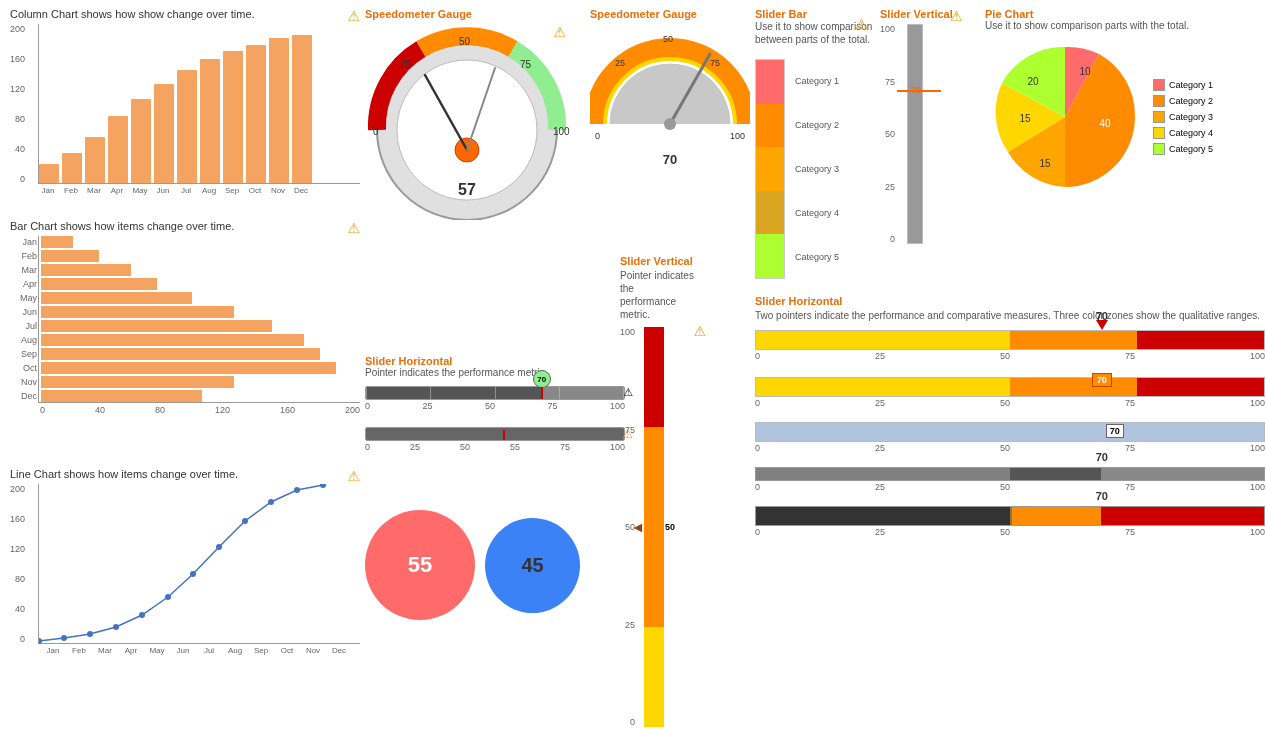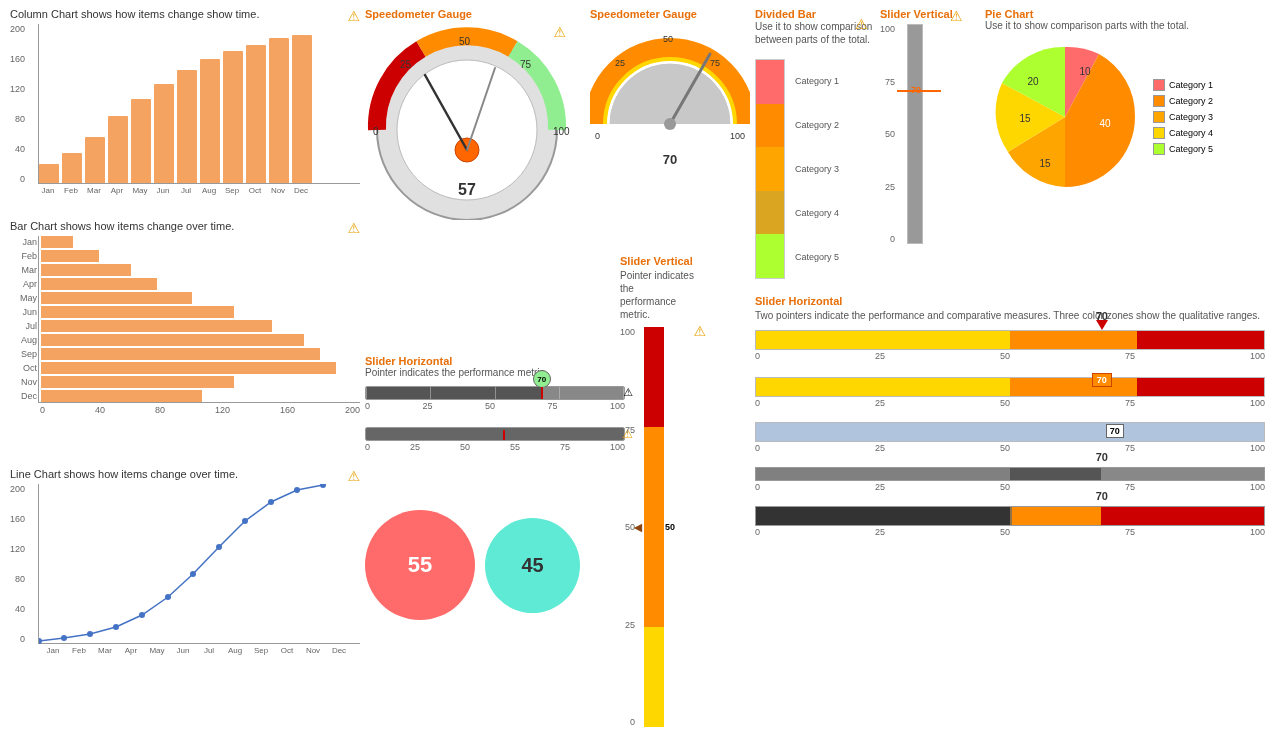--- a/index.html
+++ b/index.html
@@ -23,21 +23,21 @@
     
     #pie-chart-area { position: absolute; left: 985px; top: 8px; width: 280px; height: 240px; }
     
     #slider-horiz-right { position: absolute; left: 755px; top: 295px; width: 510px; height: 430px; }
   </style>
 </head>
 <body>
 
 <div id="column-chart-area">
   <div style="font-size:11px;color:#333;margin-bottom:4px;">
-    <span>Column Chart shows how items change show time.</span>
+    <span>Column Chart shows how show change over time.</span>
     <span style="color:#E8A000;font-size:14px;float:right;">⚠</span>
   </div>
   <div style="position:relative;">
     <div style="position:absolute;left:0;top:0;height:160px;display:flex;flex-direction:column;justify-content:space-between;align-items:flex-end;padding-right:2px;">
       <span style="font-size:9px;color:#666;">200</span>
       <span style="font-size:9px;color:#666;">160</span>
       <span style="font-size:9px;color:#666;">120</span>
       <span style="font-size:9px;color:#666;">80</span>
       <span style="font-size:9px;color:#666;">40</span>
       <span style="font-size:9px;color:#666;">0</span>
@@ -303,21 +303,21 @@
         <span>75</span>
         <span>100</span>
     </div>
     <span style="position:absolute;right:-8px;top:0;color:#E8A000;font-size:12px;">⚠</span>
   </div>
 </div>
 
 <div id="bubbles-area">
   <div style="display:flex;gap:10px;align-items:center;margin-top:10px;">
     <div style="width:110px;height:110px;border-radius:50%;background:#FF6B6B;display:flex;align-items:center;justify-content:center;font-size:22px;font-weight:bold;color:#fff;">55</div>
-    <div style="width:95px;height:95px;border-radius:50%;background:#5eead4;display:flex;align-items:center;justify-content:center;font-size:20px;font-weight:bold;color:#333;">45</div>
+    <div style="width:95px;height:95px;border-radius:50%;background:#3b82f6;display:flex;align-items:center;justify-content:center;font-size:20px;font-weight:bold;color:#333;">45</div>
   </div>
 </div>
 
 <div id="slider-vert-main">
   <div style="font-size:11px;color:#E8700A;font-weight:bold;margin-bottom:2px;">Slider Vertical</div>
   <div style="font-size:10px;color:#555;margin-bottom:6px;line-height:1.3;">Pointer indicates the<br>performance metric.</div>
   <div style="position:relative;display:flex;align-items:flex-start;">
     <div style="display:flex;flex-direction:column;justify-content:space-between;height:400px;align-items:flex-end;padding-right:4px;font-size:9px;color:#666;">
       <span>100</span>
         <span>75</span>
@@ -338,21 +338,21 @@
         <span style="font-size:14px;color:#8B4513;">◄</span>
       </div>
 
       <div style="position:absolute;top:50%;left:26px;transform:translateY(-50%);font-size:9px;font-weight:bold;">50</div>
     </div>
     <span style="position:absolute;top:-4px;right:-6px;color:#E8A000;font-size:14px;">⚠</span>
   </div>
 </div>
 
 <div id="divided-bar-area">
-  <div style="font-size:11px;color:#E8700A;font-weight:bold;">Divided Bar</div>
+  <div style="font-size:11px;color:#E8700A;font-weight:bold;">Slider Bar</div>
   <div style="font-size:10px;color:#555;margin-bottom:13px;line-height:1.3;">Use it to show comparison between parts of the total.</div>
   <span style="position:absolute;left:100px;top:8px;color:#E8A000;font-size:14px;">⚠</span>
   <div style="display:flex;gap:10px;">
     <div style="display:flex;flex-direction:column;width:30px;height:220px;border:1px solid #ccc;">
 
       <div style="flex:1;background:#FF6B6B;display:flex;align-items:center;justify-content:flex-end;"></div>
 
       <div style="flex:1;background:#FF8C00;display:flex;align-items:center;"></div>
 
       <div style="flex:1;background:#FFA500;display:flex;align-items:center;"></div>

